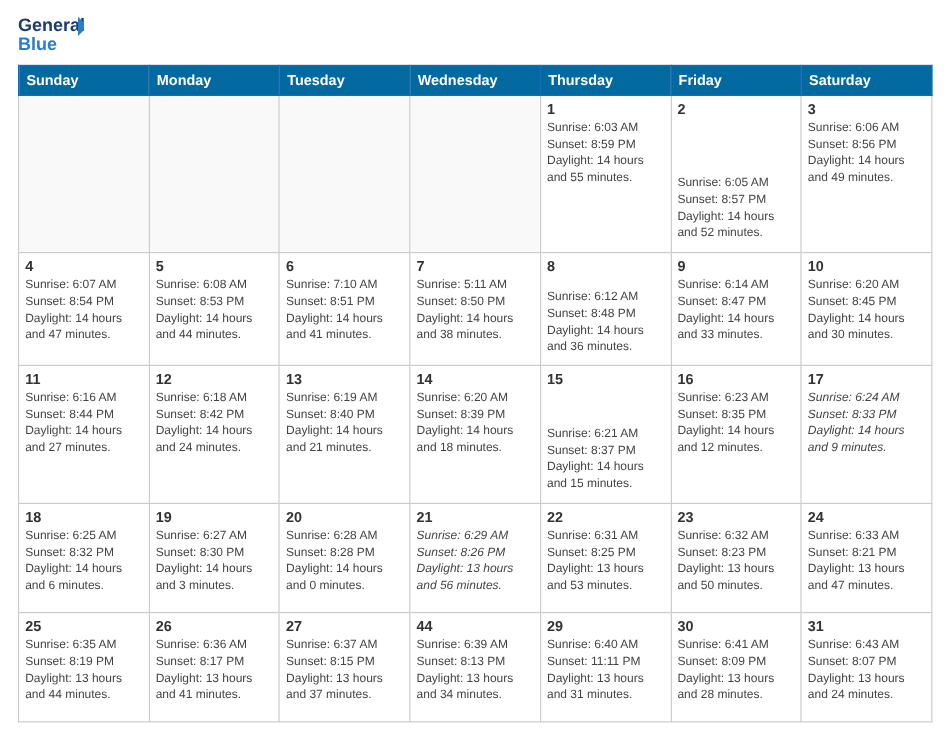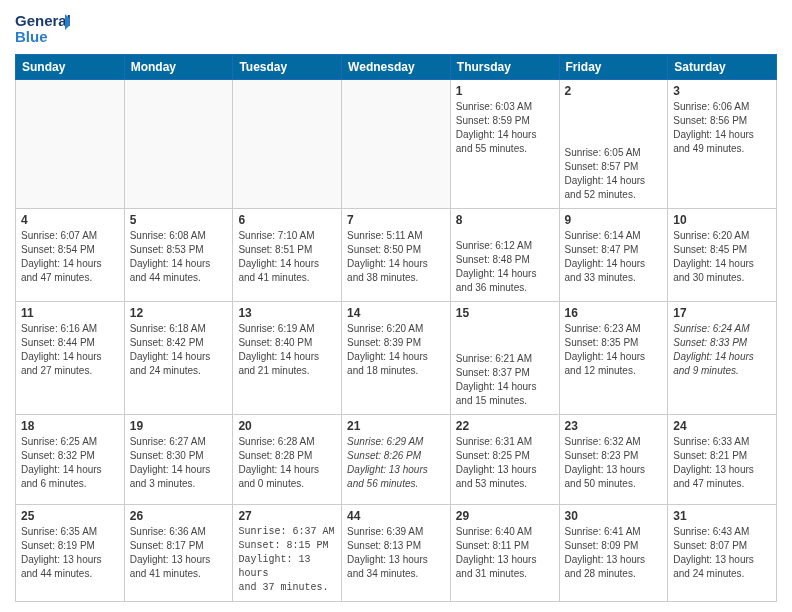--- a/index.html
+++ b/index.html
@@ -305,36 +305,36 @@
           </td>
           <td class="has-date">
             <div class="day-num">26</div>
             <div class="day-info" style="white-space: pre-line;">Sunrise: 6:36 AM
 Sunset: 8:17 PM
 Daylight: 13 hours
 and 41 minutes.</div>
           </td>
           <td class="has-date">
             <div class="day-num">27</div>
-            <div class="day-info" style="white-space: pre-line; font-family: Liberation Mono, monospace;">Sunrise: 6:37 AM
+            <div class="day-info" style="white-space: pre-line;">Sunrise: 6:37 AM
 Sunset: 8:15 PM
 Daylight: 13 hours
 and 37 minutes.</div>
           </td>
           <td class="has-date">
             <div class="day-num">44</div>
             <div class="day-info" style="white-space: pre-line;">Sunrise: 6:39 AM
 Sunset: 8:13 PM
 Daylight: 13 hours
 and 34 minutes.</div>
           </td>
           <td class="has-date">
             <div class="day-num">29</div>
             <div class="day-info" style="white-space: pre-line;">Sunrise: 6:40 AM
-Sunset: 8:11 PM
+Sunset: 11:11 PM
 Daylight: 13 hours
 and 31 minutes.</div>
           </td>
           <td class="has-date">
             <div class="day-num">30</div>
             <div class="day-info" style="white-space: pre-line;">Sunrise: 6:41 AM
 Sunset: 8:09 PM
 Daylight: 13 hours
 and 28 minutes.</div>
           </td>

